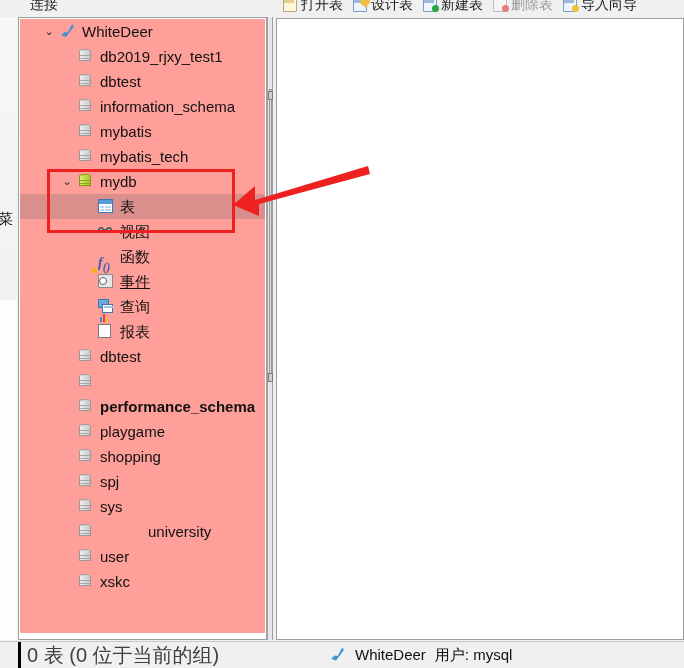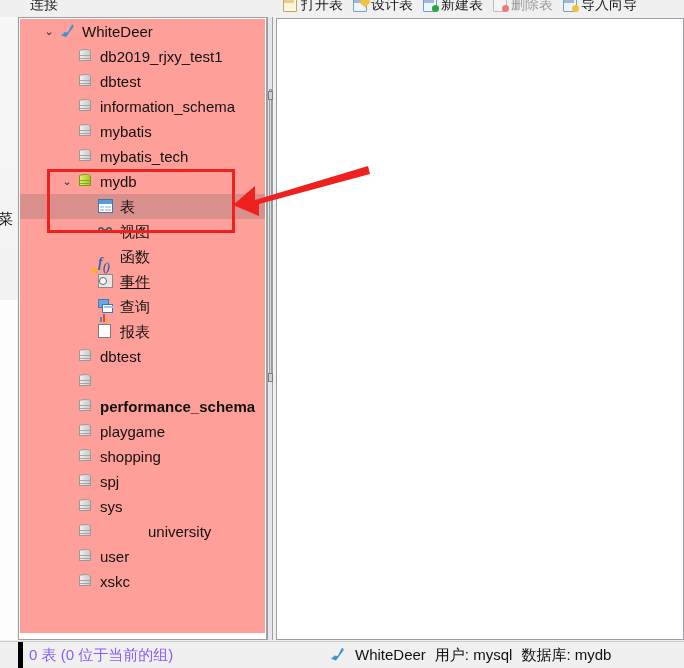--- a/index.html
+++ b/index.html
@@ -148,22 +148,22 @@
     background:#ffffff;border:1px solid #9aa0a6;box-sizing:border-box;
   }
 
   
   .statusbar{
     position:absolute;left:0;top:641px;width:684px;height:27px;
     background:#f0f0f0;border-top:1px solid #c8c8c8;box-sizing:border-box;
   }
   .sb-left{
     position:absolute;left:18px;top:0;width:300px;height:26px;line-height:26px;
-    font-size:15px;color:#8b5cf6;white-space:nowrap;
-    border-left:5px solid #000000;padding-left:6px;box-sizing:border-box;
+    font-size:20px;color:#404040;white-space:nowrap;
+    border-left:3px solid #000000;padding-left:6px;box-sizing:border-box;
   }
   .sb-right{
     position:absolute;left:330px;top:0;height:26px;line-height:26px;
     display:flex;align-items:center;gap:9px;font-size:15px;color:#111;white-space:nowrap;
   }
   .sb-right .ico-conn{width:16px;height:15px;display:inline-block;}
 
   
   .stray-char{
     position:absolute;left:-2px;top:210px;font-size:15px;color:#111;
@@ -347,21 +347,20 @@
   <div class="content-panel"></div>
 
   <div class="statusbar">
     <div class="sb-left">0 表 (0 位于当前的组)</div>
     <div class="sb-right">
       <span class="ico-conn">
           <span class="fin"></span>
         </span>
       <span>WhiteDeer</span>
       <span>用户: mysql</span>
-      <span>数据库: mydb</span>
     </div>
   </div>
 
   <div class="anno-box"></div>
   <svg class="anno-arrow" viewBox="0 0 145 60">
     <polygon points="143,6 30,40 30,26 8,45 34,56 34,44 145,14" fill="#ee2020"></polygon>
   </svg>
 
 </div>
 

